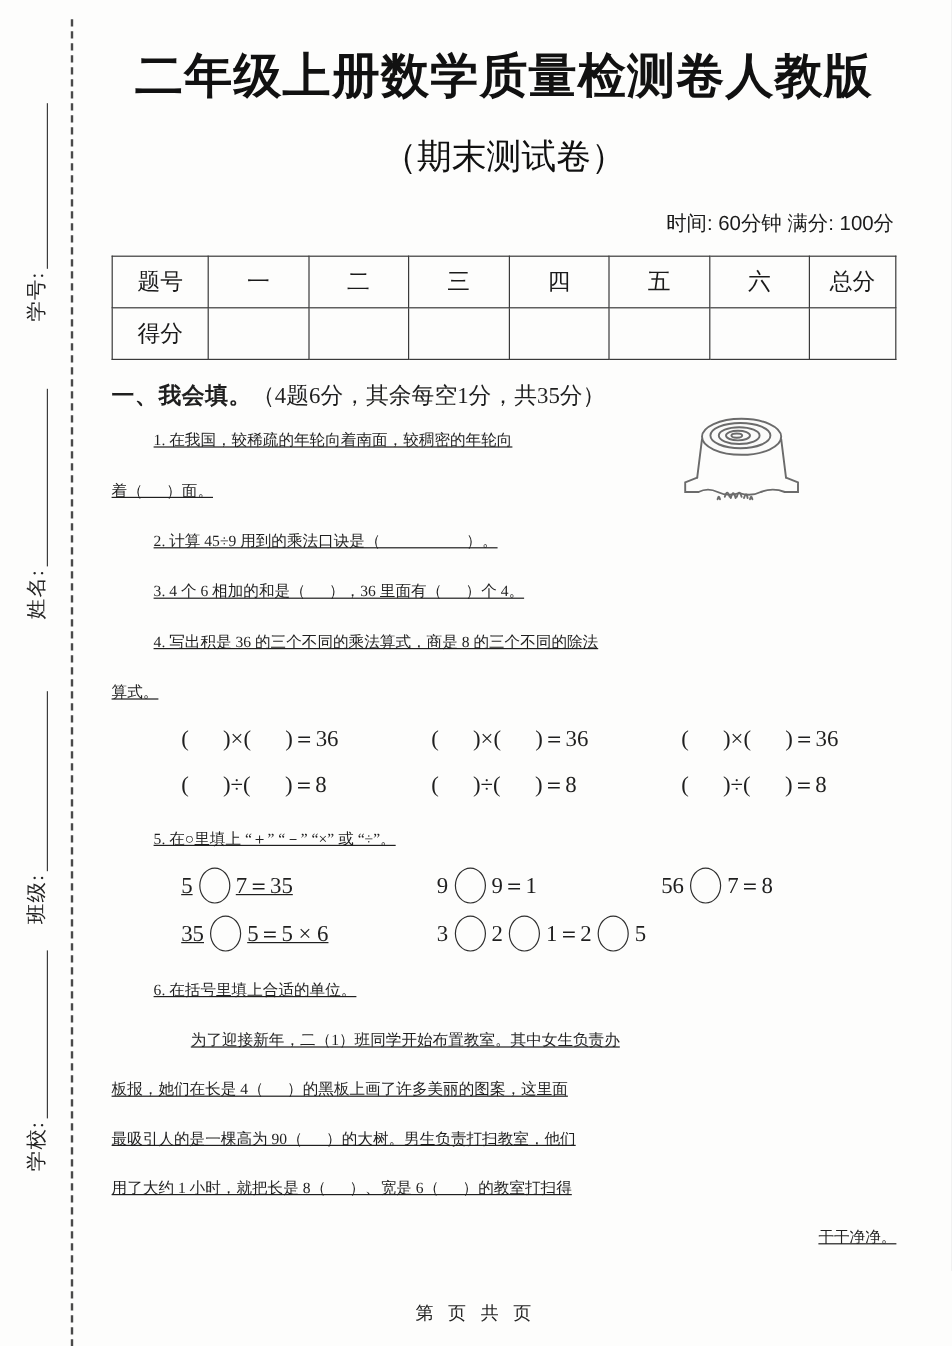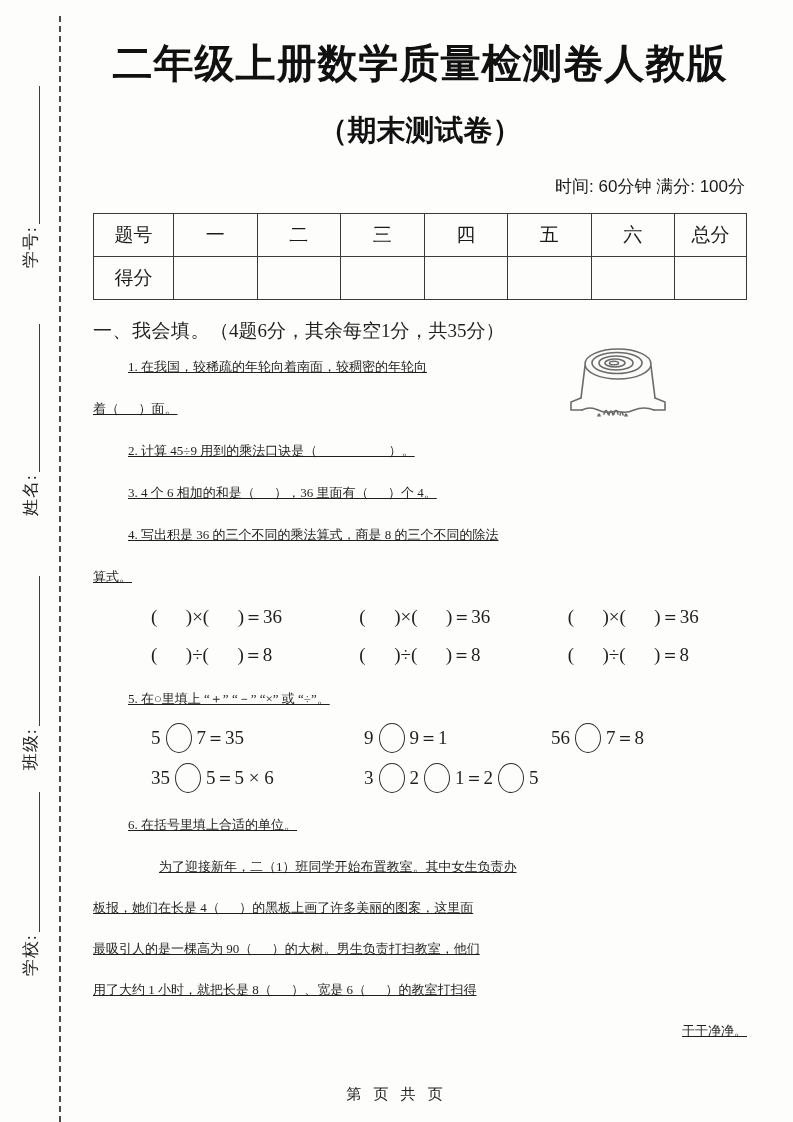--- a/index.html
+++ b/index.html
@@ -39,21 +39,21 @@
     font-family:"Liberation Sans","DejaVu Sans",sans-serif;
     font-weight:bold;
     font-size:40px;
     letter-spacing:1px;
     color:#111;
   }
   .subtitle {
     margin-top:20px;
     text-align:center;
     font-family:"Liberation Sans","DejaVu Sans",sans-serif;
-    font-weight:bold;
+    font-weight:normal;
     font-size:29px;
     color:#111;
   }
   .meta {
     margin-top:24px;
     text-align:right;
     font-family:"Liberation Sans","DejaVu Sans",sans-serif;
     font-size:17px;
     color:#1a1a1a;
     padding-right:2px;
@@ -68,28 +68,28 @@
     border:1.6px solid #3a3a3a;
     height:43px;
     text-align:center;
     font-size:19px;
     color:#1a1a1a;
   }
   table.score td.first { width:80px; }
   table.score td.last  { width:72px; }
   
   .section-head { margin-top:16px; font-size:19px; line-height:30px; white-space:pre; }
-  .section-head b { font-weight:normal; letter-spacing:0.5px; }
+  .section-head b { font-weight:bold; letter-spacing:0.5px; }
   .qline  { font-size:13px; line-height:42px; white-space:pre;text-decoration:underline; }
   .indent1 { padding-left:35px; }
   .indent2 { padding-left:66px; }
   .eq-row { display:flex; padding-left:58px; font-size:19px; line-height:38px; white-space:pre;gap:29px; }
   .eq-row .eq { width:212px; }
   .q5-row { display:flex; align-items:center; padding-left:58px; font-size:19px; height:40px; white-space:pre; }
-  .q5-row .col1 { width:213px; } .q5-row .col2 { width:187px; }
+  .q5-row .col1 { width:213px;text-decoration:underline; } .q5-row .col2 { width:187px; }
   .circle {
     display:inline-block; width:26px; height:30px;
     border:1.7px solid #2e2e2e; border-radius:50%;
     vertical-align:middle; margin:0 5px 4px 5px;
   }
   .stump { position:absolute; left:568px; top:342px; }
   .footer {
     position:absolute; left:0; right:0; bottom:18px;
     text-align:center;
     font-family:"Liberation Sans","DejaVu Sans",sans-serif;

